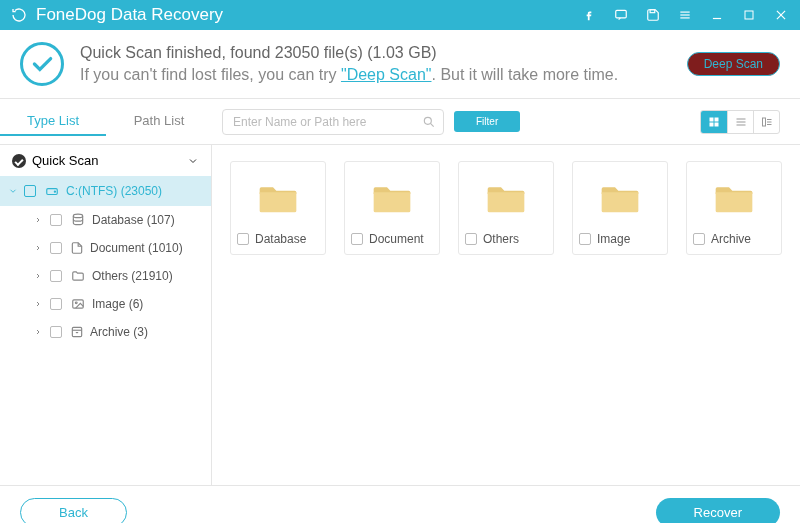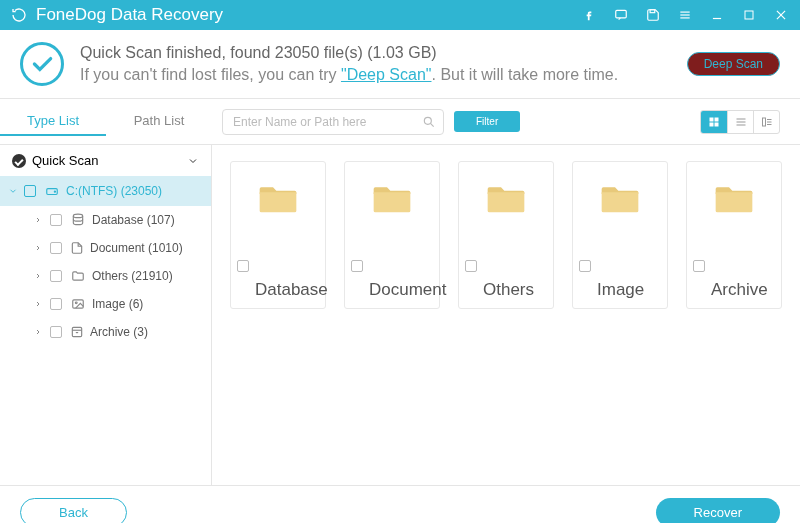--- a/index.html
+++ b/index.html
@@ -47,21 +47,21 @@
 .chkbox { width:12px; height:12px; border:1px solid #bbb; border-radius:2px; margin-right:8px; flex-shrink:0; }
 .tree-drive .chkbox { border-color:#2fb5d2; }
 .tree-icon { margin-right:6px; color:#888; display:flex; align-items:center; }
 .tree-drive .tree-icon { color:#2fb5d2; }
 
 .grid { flex:1; padding:16px 18px; display:flex; flex-wrap:wrap; gap:18px; align-content:flex-start; overflow:auto; }
 .folder-card { width:96px; border:1px solid #e8e8e8; border-radius:3px; padding:10px 6px 8px; }
 .folder-vis { height:54px; display:flex; align-items:center; justify-content:center; margin-bottom:6px; }
 .folder-foot { display:flex; align-items:center; gap:6px; }
 .folder-foot .chkbox { margin-right:0; }
-.folder-name { font-size:17px; color:#555;margin-top:48px; }
+.folder-name { font-size:12px; color:#555; }
 
 .footer { display:flex; align-items:center; padding:12px 20px; border-top:1px solid #e5e5e5; }
 .back-btn { border:1px solid #2fb5d2; color:#2fb5d2; background:#fff; border-radius:16px; padding:6px 38px; font-size:13px; cursor:pointer; }
 .recover-btn { background:#2fb5d2; color:#fff; border:none; border-radius:16px; padding:7px 38px; font-size:13px; cursor:pointer; }
 
 svg { display:block; }
 </style>
 </head>
 <body>
 

